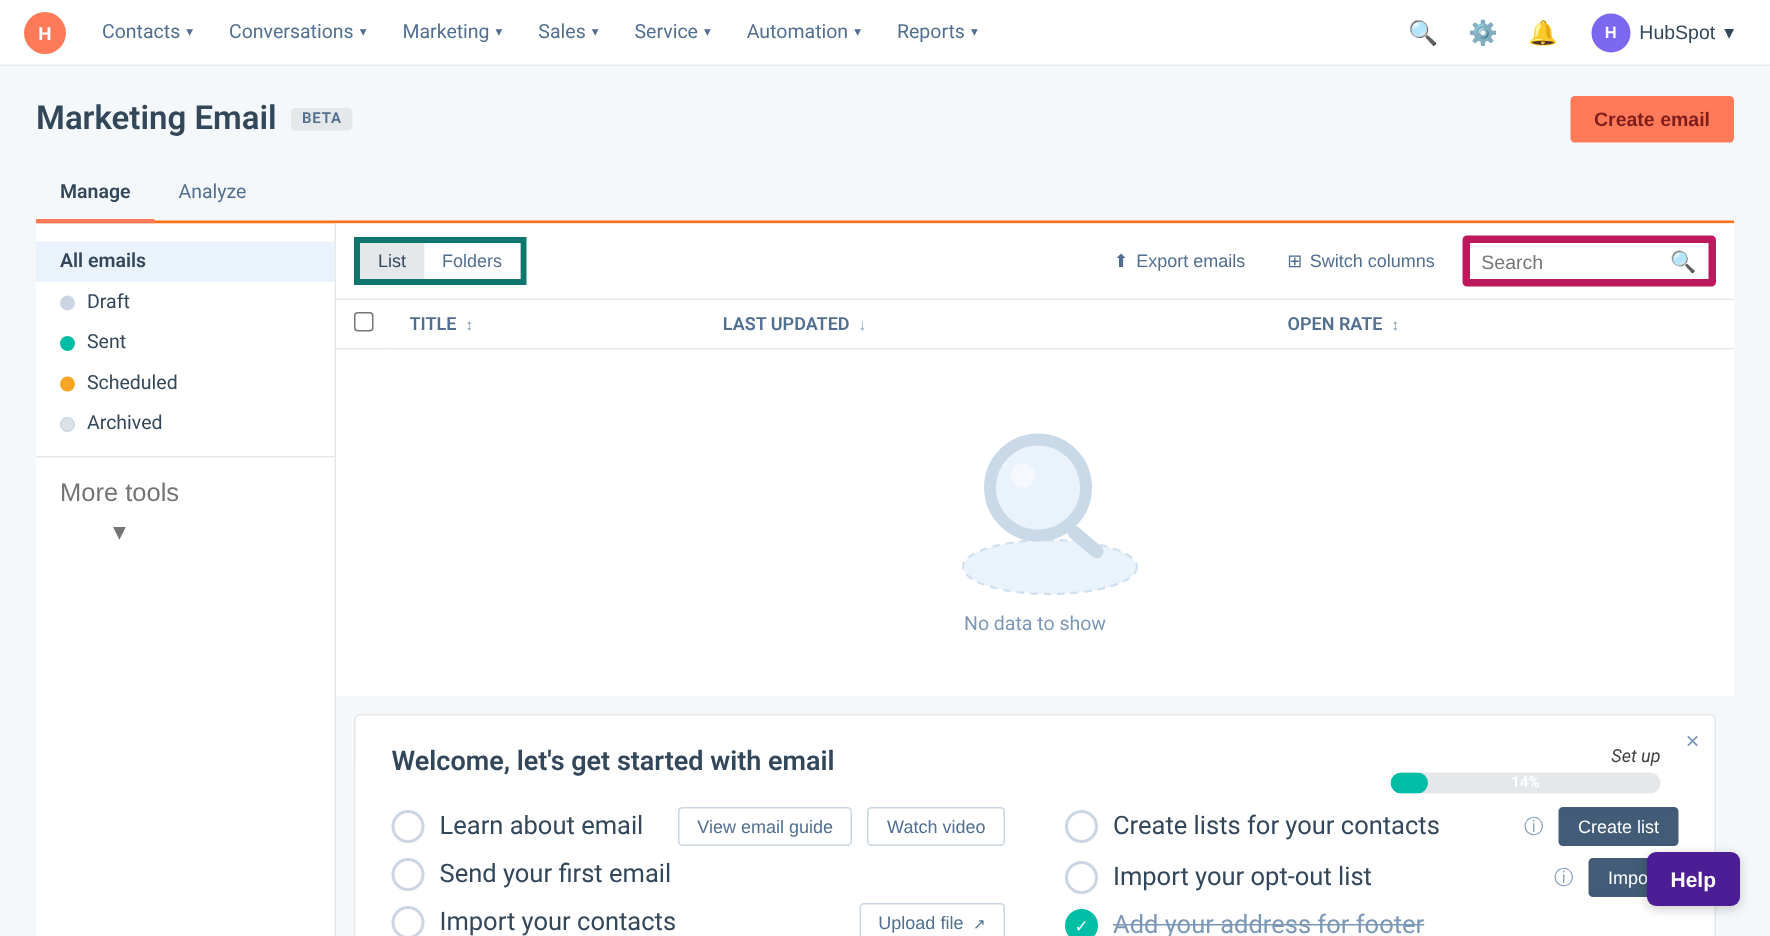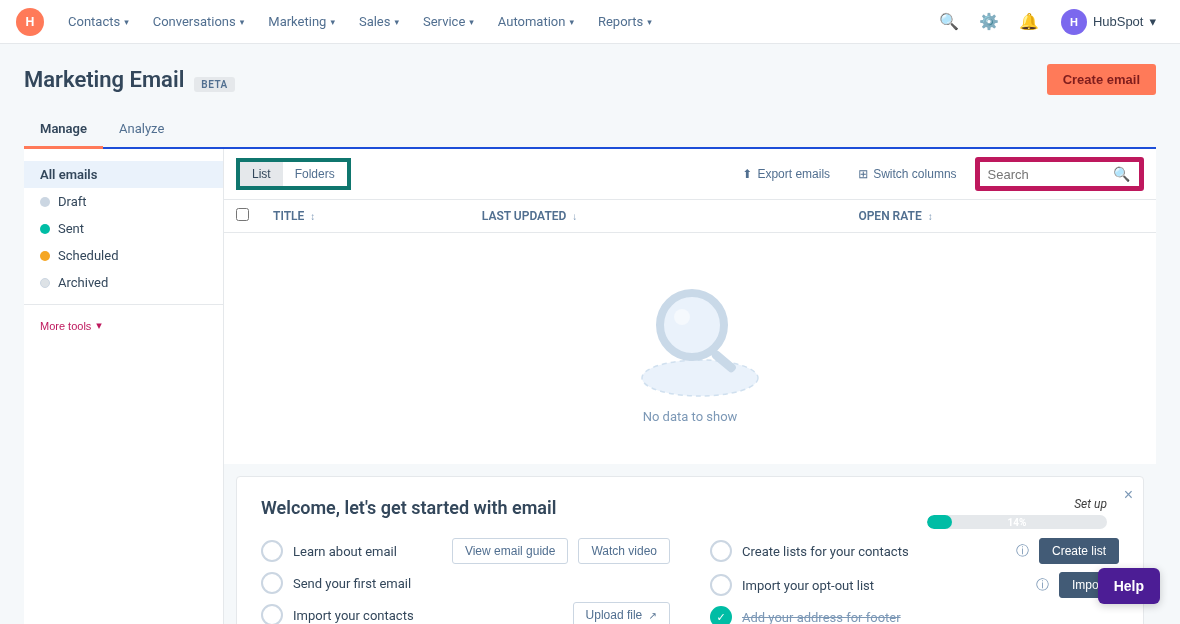--- a/index.html
+++ b/index.html
@@ -69,41 +69,41 @@
     .page-container {
       padding: 20px 24px 0 24px;
     }
 
     
     .page-header {
       display: flex; align-items: center; justify-content: space-between;
       margin-bottom: 16px;
     }
     .page-title-row {
-      display: flex; align-items: flex-end; gap: 10px;
+      display: flex; align-items: center; gap: 10px;
     }
     .page-title {
       font-size: 22px; font-weight: 600; color: #33475b;
     }
     .beta-badge {
       background: #e5e8eb; color: #516f90;
       font-size: 10px; font-weight: 600;
       padding: 2px 7px; border-radius: 3px;
       letter-spacing: 0.5px;
     }
     .create-email-btn {
       background: #ff7a59; color: #7f1d1d; border: none;
       padding: 8px 16px; border-radius: 3px;
       font-size: 13px; font-weight: 600; cursor: pointer;
     }
 
     
     .sub-nav {
       display: flex; gap: 0;
-      border-bottom: 2px solid #1d4ed8;
+      border-bottom: 2px solid #f97316;
       margin-bottom: 0;
     }
     .sub-nav-item {
       padding: 10px 16px;
       font-size: 13px; color: #516f90;
       cursor: pointer;
       border-bottom: 3px solid transparent;
       margin-bottom: -2px;
     }
     .sub-nav-item.active {
@@ -276,21 +276,21 @@
       border: 2px solid #cbd6e2;
       background: #fff;
       display: flex; align-items: center; justify-content: center;
       flex-shrink: 0;
     }
     .task-circle.completed {
       background: #00bda5; border-color: #00bda5; color: white;
     }
     .task-circle.completed::after { content: '✓'; font-size: 11px; }
     .task-label {
-      font-size: 13px; color: #33475b; flex: 1;
+      font-size: 17px; color: #33475b; flex: 1;
     }
     .task-label.completed-text { text-decoration: line-through; color: #7c98b6; }
     .task-action-btn {
       padding: 5px 12px;
       border: 1px solid #cbd6e2;
       background: #fff;
       border-radius: 3px;
       font-size: 12px;
       color: #516f90;
       cursor: pointer;
@@ -322,21 +322,21 @@
     .dot-lightgray { background: #dde2e6; border: 1px solid #cbd6e2; }
 
     .sidebar-divider {
       border: none; border-top: 1px solid #e5e8eb;
       margin: 8px 0;
     }
     .more-tools-btn {
       display: flex; align-items: center; gap: 5px;
       padding: 6px 16px;
       background: none; border: none;
-      cursor: pointer; color: #be185d; font-size: 11px;
+      cursor: pointer; color: #737373; font-size: 17px; flex-direction: column;
     }
 
     
     .help-btn {
       position: fixed; bottom: 20px; right: 20px;
       background: #4c1d95; color: white;
       border: none; border-radius: 6px;
       padding: 10px 16px;
       font-size: 14px; font-weight: 600;
       cursor: pointer;

